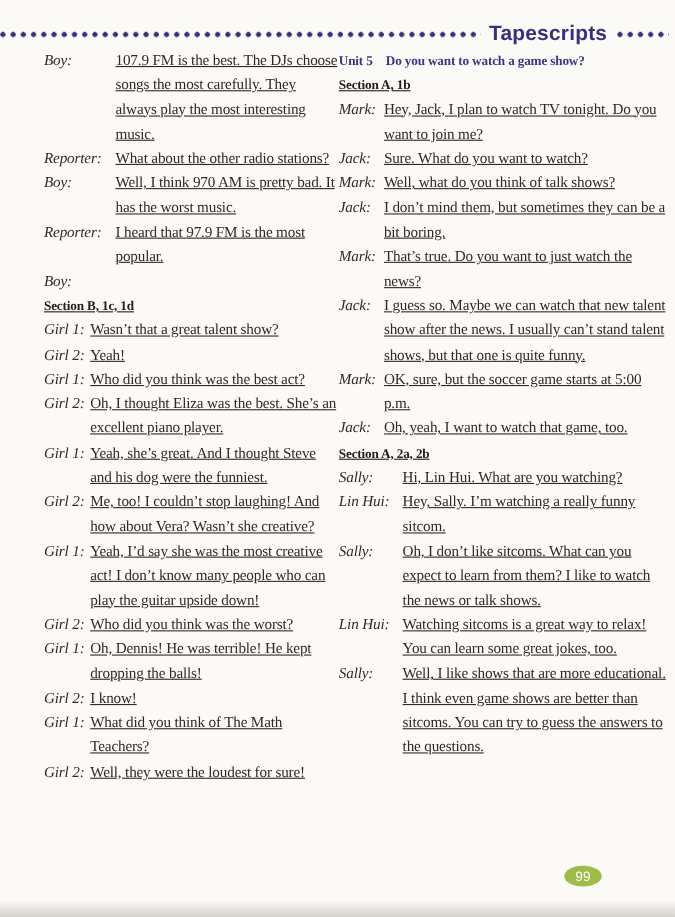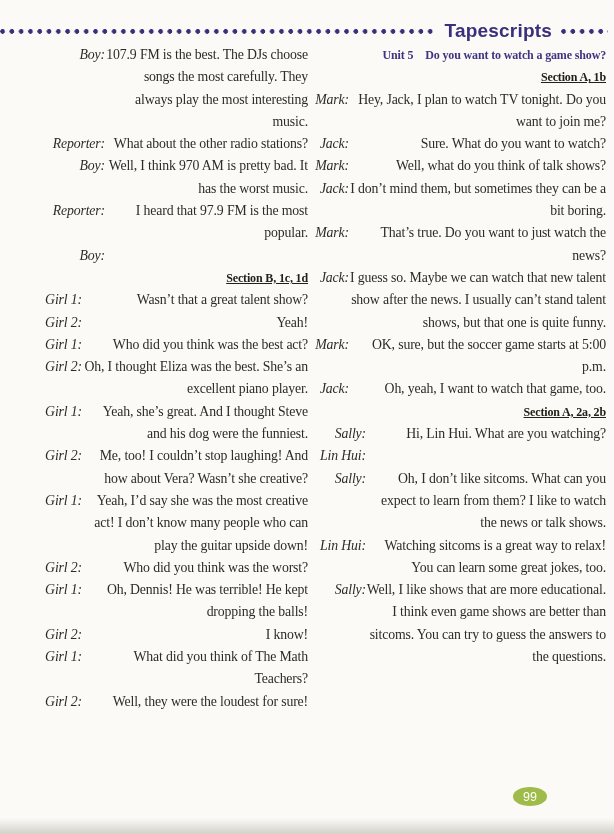--- a/index.html
+++ b/index.html
@@ -4,21 +4,20 @@
 <style>
   html, body { margin: 0; padding: 0; background: #e8e6e1; }
   .page {
     position: relative;
     width: 614px;
     height: 834px;
     margin: 0 auto;
     background: #fbfaf6;
     overflow: hidden;
     font-family: "Liberation Serif", "DejaVu Serif", serif;
-    text-align: right;
     --accent: #38307c;
     --heading: #3e3482;
     --text: #2e2b27;
     --badge: #9fbb4a;
   }
 
   
   .page-header {
     position: absolute;
     top: 20px; left: 0; right: 6px;
@@ -68,21 +67,21 @@
   }
   .unit-heading { color: var(--heading); }
   .section-heading { color: #232019; text-decoration: underline; }
   .unit-label { margin-right: 12px; }
 
   .entry { display: flex; }
   .speaker {
     flex: 0 0 auto;
     font-style: italic;
   }
-  .speech { flex: 1 1 auto; min-width: 0; }
+  .speech { flex: 1 1 auto; min-width: 0; text-decoration: underline; }
   .tab-wide    .speaker { width: 65px; }
   .tab-narrow  .speaker { width: 42px; }
   .tab-narrow2 .speaker { width: 41px; }
   .tab-medium  .speaker { width: 58px; }
 
   
   .page-badge {
     position: absolute;
     left: 513px; top: 787px;
     width: 34px; height: 19px;
@@ -221,20 +220,21 @@
           <span class="speaker">Jack:</span>
           <span class="speech">Oh, yeah, I want to watch that game, too.</span>
         </div>
         <h3 class="section-heading">Section A, 2a, 2b</h3>
         <div class="entry tab-medium">
           <span class="speaker">Sally:</span>
           <span class="speech">Hi, Lin Hui. What are you watching?</span>
         </div>
         <div class="entry tab-medium">
           <span class="speaker">Lin Hui:</span>
+          <span class="speech">Hey, Sally. I’m watching a really funny sitcom.</span>
         </div>
         <div class="entry tab-medium">
           <span class="speaker">Sally:</span>
           <span class="speech">Oh, I don’t like sitcoms. What can you expect to learn from them? I like to watch the news or talk shows.</span>
         </div>
         <div class="entry tab-medium">
           <span class="speaker">Lin Hui:</span>
           <span class="speech">Watching sitcoms is a great way to relax! You can learn some great jokes, too.</span>
         </div>
         <div class="entry tab-medium">

